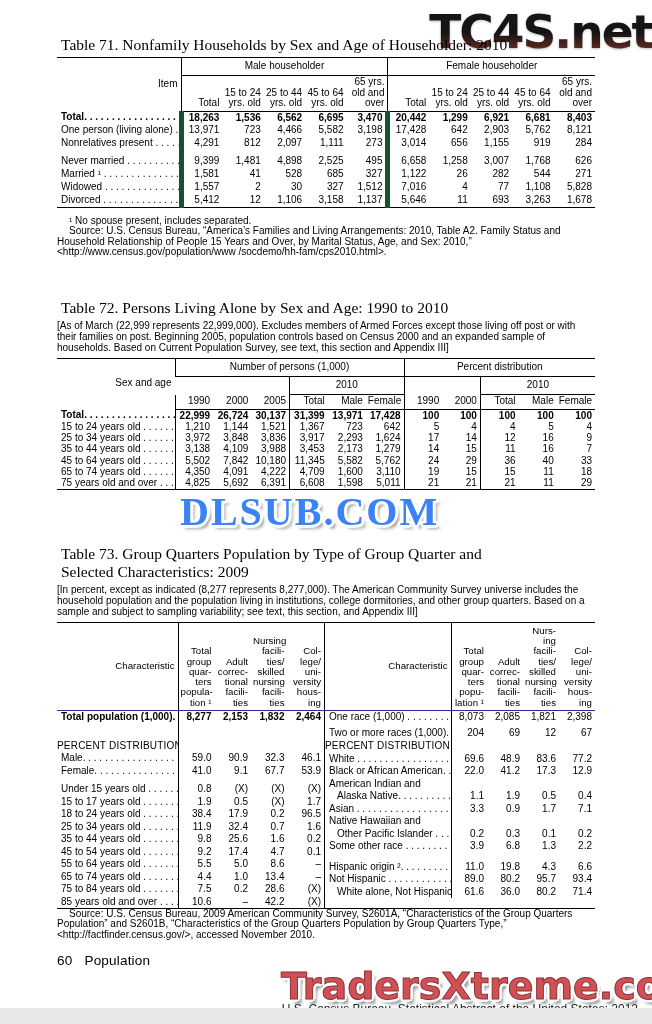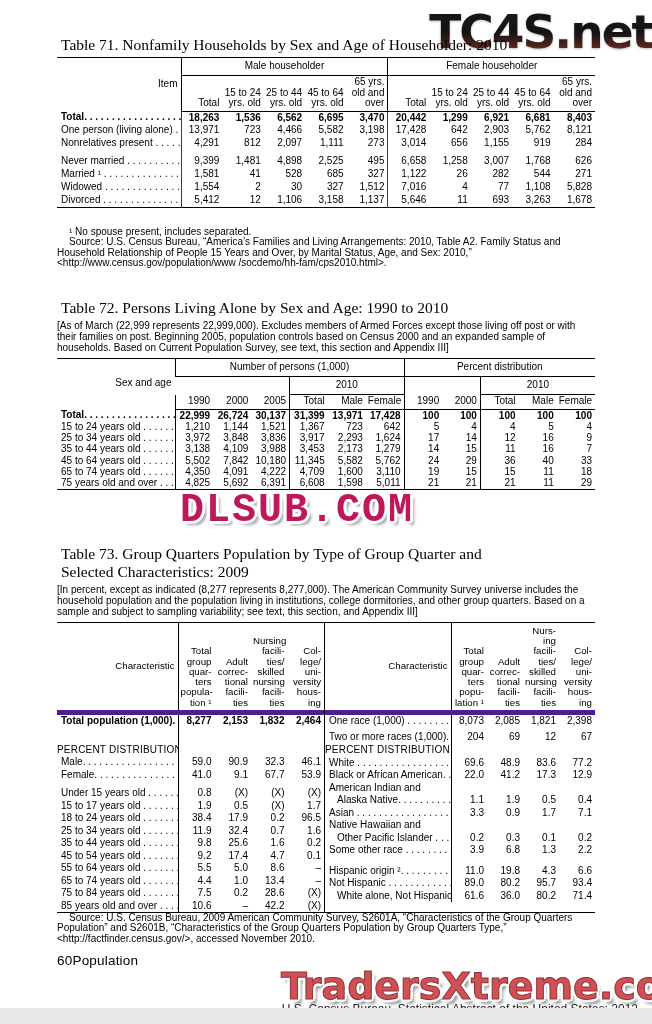--- a/index.html
+++ b/index.html
@@ -23,47 +23,47 @@
   td{padding:0 3px 0 2px;font-size:10px}
   td.num{text-align:right;white-space:nowrap}
   td.stub{text-align:left;white-space:nowrap;overflow:hidden;padding-left:4px}
   td.stub.sub{text-align:center;padding-left:0;letter-spacing:.2px}
   td.stub.i1{padding-left:12px}
   tr.b td{font-weight:bold}
   tr.sp td{line-height:1px;font-size:1px;padding:0}
 
   #t71 td{line-height:12.9px} #t72 td{line-height:11.3px}
   #t73a td,#t73b td{line-height:12.5px}
-  #t71 td:nth-child(2),#t71 td:nth-child(7){border-left:1px solid #14532d}
+  #t71 td:nth-child(2),#t71 td:nth-child(7){border-left:5px solid #14532d}
   #t72 td:nth-child(2),#t72 td:nth-child(5),#t72 td:nth-child(8),#t72 td:nth-child(10){border-left:1px solid #000}
   #t73a td:nth-child(2),#t73b td:nth-child(2){border-left:1px solid #000}
   th.bl{border-left:1px solid #000}
   #t73a th,#t73b th{font-size:9.7px;line-height:10.3px;height:84px}
   #t73a th.stubh,#t73b th.stubh{height:auto}
-  #t73a thead th,#t73b thead th{border-bottom:5px solid #4c1d95}
+  #t73a thead th,#t73b thead th{border-bottom:1px solid #4c1d95}
 
   .t73wrap{display:flex;border-top:1.5px solid #000;border-bottom:1.5px solid #000}
   .panelL{width:267px;border-right:1px solid #000}
   .panelR{width:270px}
 
   .fn,.src{font-size:10px;line-height:10.4px;margin:0;text-indent:12px}
-  .fn{margin-top:19px}
+  .fn{margin-top:8px}
   .src em{font-style:italic}
 
   .foot-left{position:absolute;left:57px;top:953px;font-size:13.5px;letter-spacing:.2px}
-  .foot-left .pgno{}
+  .foot-left .pgno{margin-right:12px}
   .foot-right{position:absolute;right:14px;top:1002px;font-size:12px;color:#222}
 
   .wm{position:absolute;font-weight:bold;white-space:nowrap;pointer-events:none}
   .wm-top{top:4px;right:0;font-family:"DejaVu Sans",sans-serif;font-size:47px;letter-spacing:-2px;
           background:linear-gradient(180deg,#181818 0%,#141414 52%,#55261f 78%,#a4766a 100%);
           -webkit-background-clip:text;background-clip:text;color:transparent;
           filter:drop-shadow(0 1px 1px rgba(0,0,0,.25))}
-  .wm-mid{top:488px;left:180px;font-family:Liberation Mono, monospace;font-size:40px;letter-spacing:2px;
-          color:#be185d;
+  .wm-mid{top:488px;left:180px;font-family:Liberation Serif, serif;font-size:40px;letter-spacing:2px;
+          color:#3b82f6;
           text-shadow:-2px -2px 0 #fff,2px -2px 0 #fff,-2px 2px 0 #fff,2px 2px 0 #fff,
                       0 -3px 0 #fff,0 3px 0 #fff,-3px 0 0 #fff,3px 0 0 #fff,
                       4px 4px 3px rgba(90,90,90,.55)}
   .wm-bot{top:964px;left:281px;font-family:"DejaVu Sans",sans-serif;font-size:38px;letter-spacing:0;
           color:#cf5156;-webkit-text-stroke:1px #8e2f34;
           text-shadow:-2px -2px 0 #fff,2px -2px 0 #fff,-2px 2px 0 #fff,2px 2px 0 #fff,
                       0 -3px 0 #fff,0 3px 0 #fff,-3px 0 0 #fff,3px 0 0 #fff,
                       4px 5px 3px rgba(100,100,100,.6)}
 </style>
 </head>
@@ -192,21 +192,21 @@
             <td class="num">685</td>
             <td class="num">327</td>
             <td class="num">1,122</td>
             <td class="num">26</td>
             <td class="num">282</td>
             <td class="num">544</td>
             <td class="num">271</td>
           </tr>
           <tr>
             <td class="stub">Widowed . . . . . . . . . . . . . . . . . . . . .</td>
-            <td class="num">1,554</td>
+            <td class="num">1,557</td>
             <td class="num">2</td>
             <td class="num">30</td>
             <td class="num">327</td>
             <td class="num">1,512</td>
             <td class="num">7,016</td>
             <td class="num">4</td>
             <td class="num">77</td>
             <td class="num">1,108</td>
             <td class="num">5,828</td>
           </tr>

